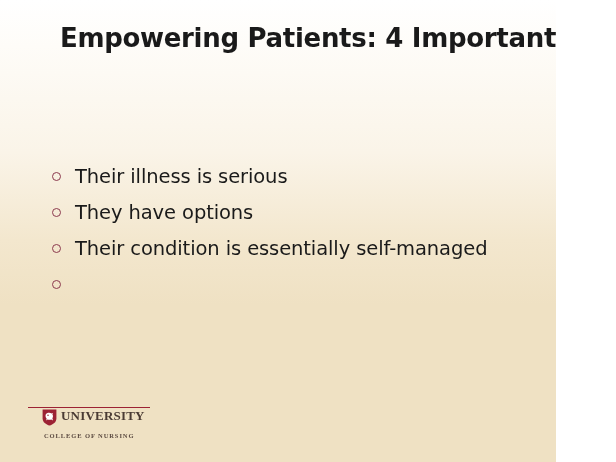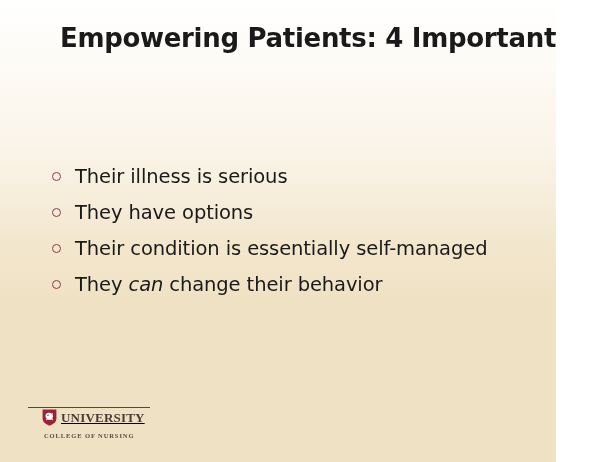--- a/index.html
+++ b/index.html
@@ -105,24 +105,22 @@
     white-space: nowrap;
   }
   .logo-rule {
     width: 122px;
     height: 1.4px;
     background: #9C2234;
     margin-top: 1px;
   }
   .logo-univ-row {
     display: flex;
-    align-items: center;
     margin-top: 1px;
     padding-left: 14px;
-    text-decoration: underline;
   }
   .logo-shield {
     position: relative;
     flex: 0 0 auto;
     width: 15px;
     height: 17px;
     margin-right: 4px;
   }
   .logo-shield svg {
     display: block;
@@ -167,21 +165,20 @@
     <li class="bullet-item">
       <span class="bullet-marker"></span>
       <span class="bullet-text"><span>They have options</span></span>
     </li>
     <li class="bullet-item">
       <span class="bullet-marker"></span>
       <span class="bullet-text"><span>Their condition is essentially self-managed</span></span>
     </li>
     <li class="bullet-item">
       <span class="bullet-marker"></span>
-      <span class="bullet-text"><span>They </span><em>can</em><span> change their behavior</span></span>
     </li>
   </ul>
 
   <div class="logo">
     <div class="logo-rule"></div>
     <div class="logo-univ-row">
       <span class="logo-shield">
         <svg viewBox="0 0 15 17" xmlns="http://www.w3.org/2000/svg">
           <path d="M0.6 0.6 H14.4 V9.4 C14.4 13.2 10.9 15.4 7.5 16.5 C4.1 15.4 0.6 13.2 0.6 9.4 Z" fill="#9C2234"></path>
           <path d="M4.0 5.0 C5.4 3.6 8.0 3.4 9.6 4.6 L11.0 4.0 L10.4 5.6 C11.2 6.6 11.2 8.2 10.4 9.3

